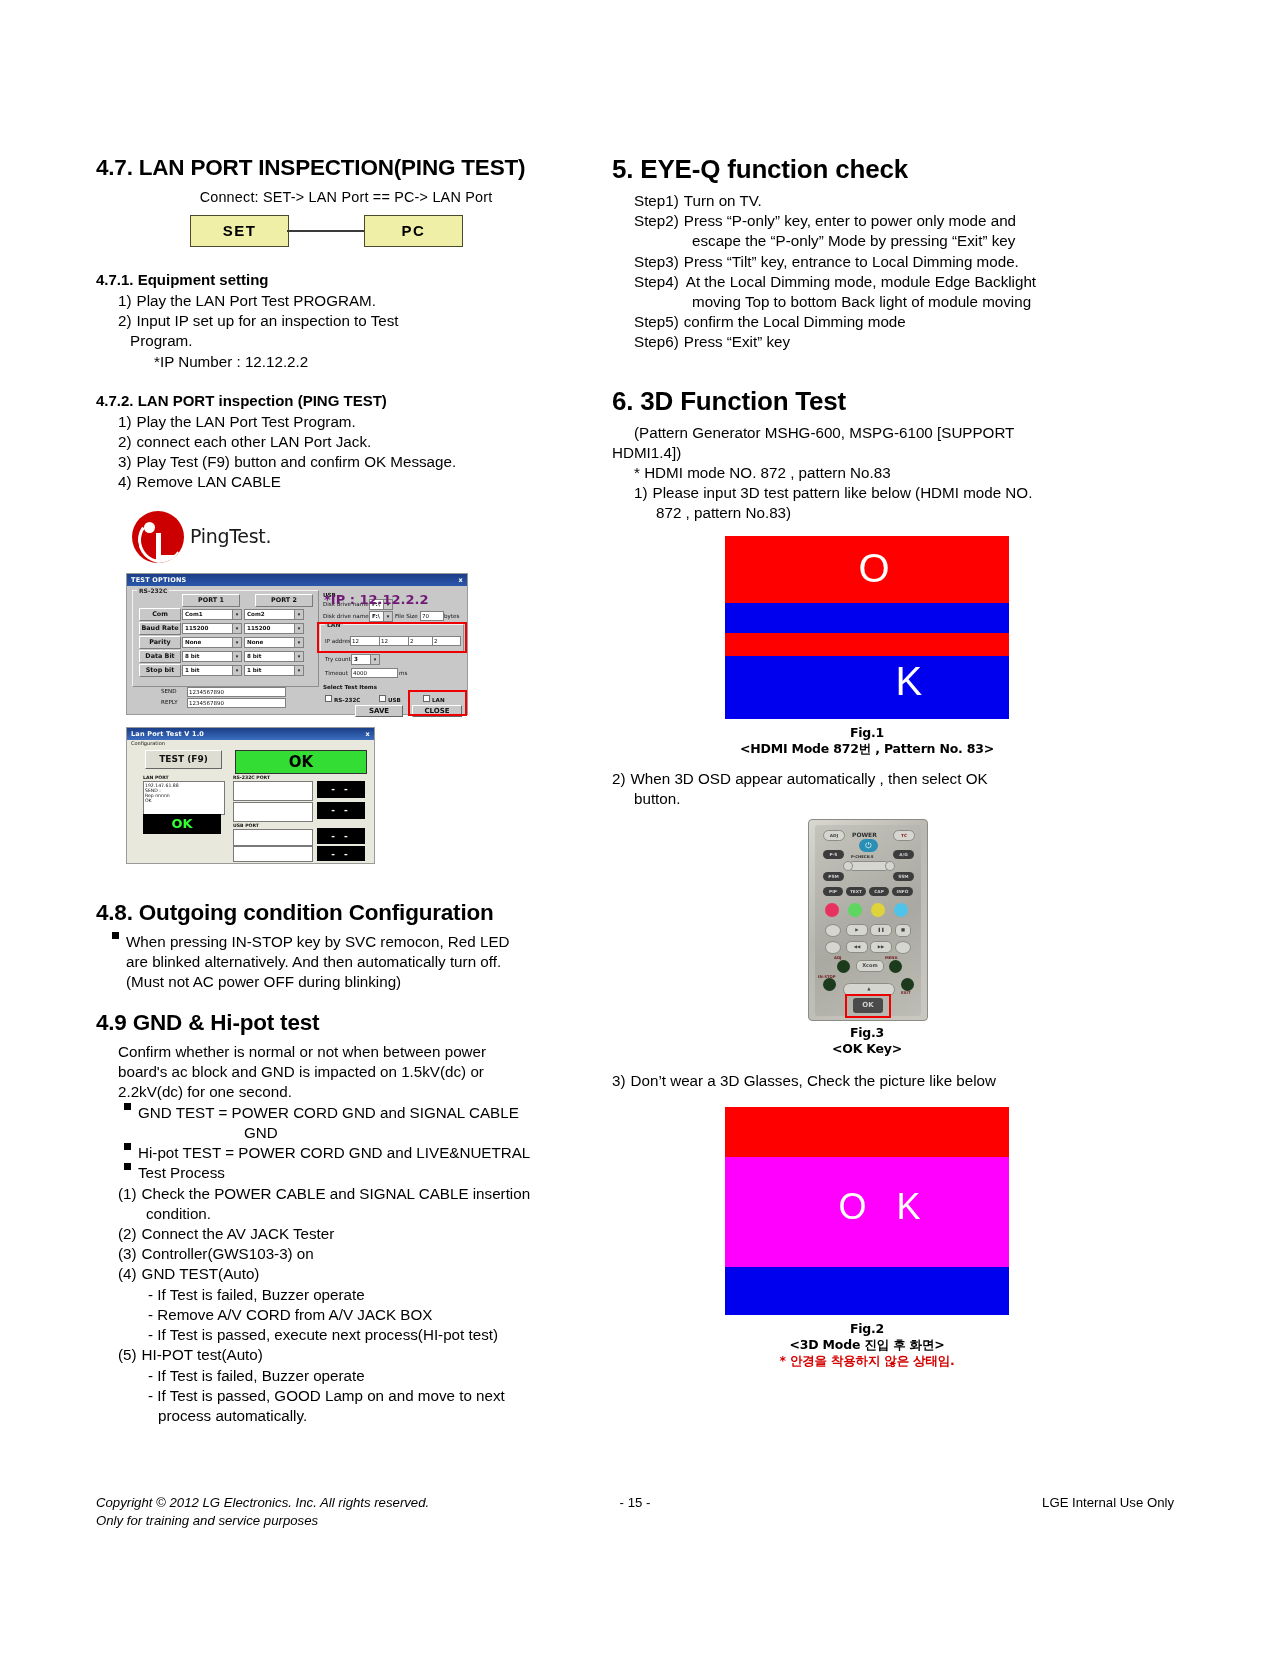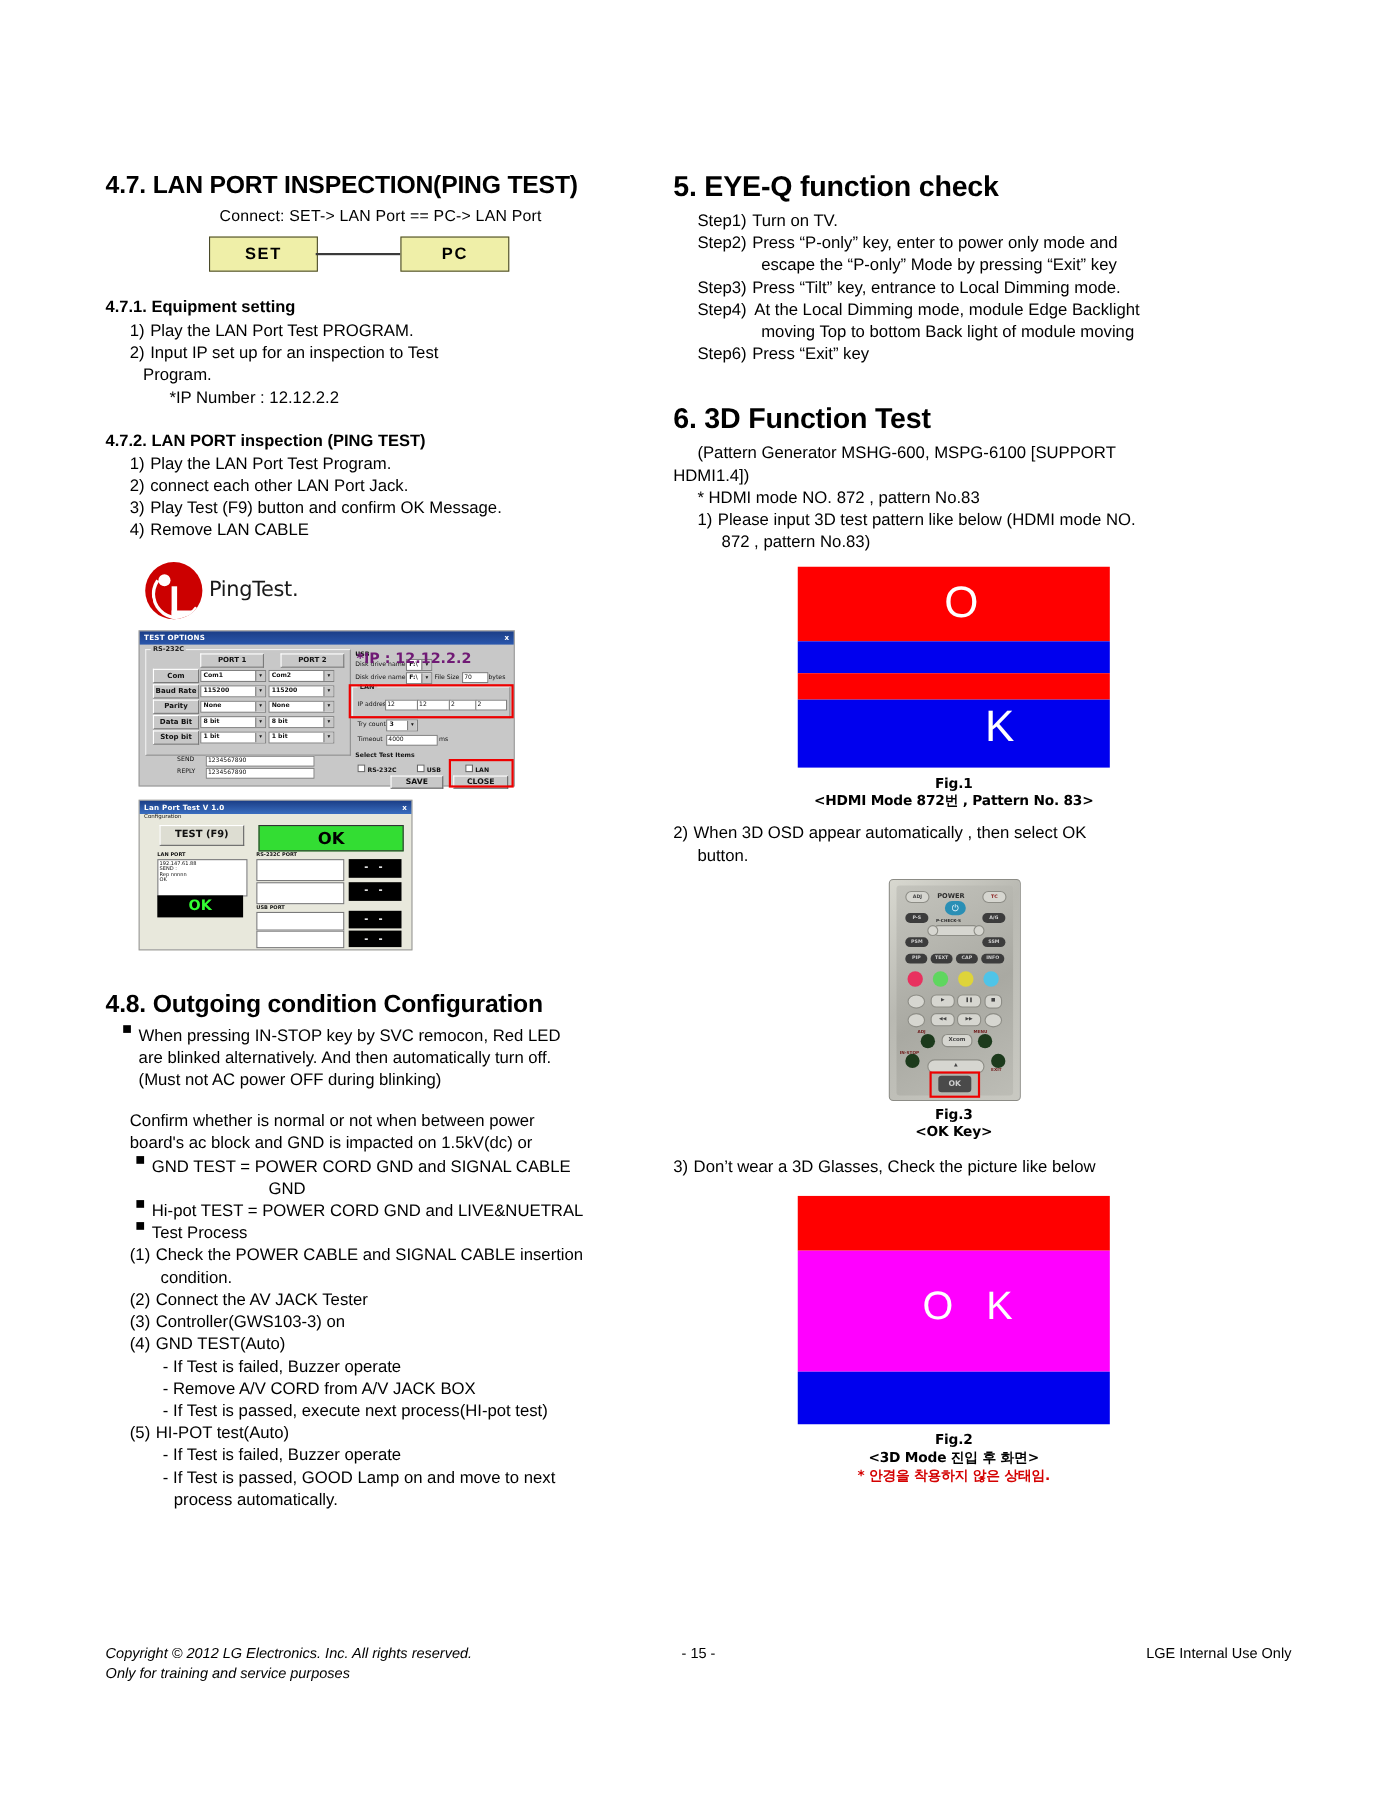--- a/index.html
+++ b/index.html
@@ -578,25 +578,29 @@
     </div>
     <div class="li" style="padding-left:30px">
       <span class="tx">are blinked alternatively. And then automatically turn off.</span>
     </div>
     <div class="li" style="padding-left:30px">
       <span class="tx">(Must not AC power OFF during blinking)</span>
     </div>
 
     <div style="height:18px"></div>
 
+    <h1 class="sec">4.9 GND &amp; Hi-pot test</h1>
     <div class="li" style="padding-left:22px">
       <span class="tx just" style="width:100%">Confirm whether is normal or not when between power</span>
     </div>
     <div class="li" style="padding-left:22px">
       <span class="tx just" style="width:100%">board's ac block and GND is impacted on 1.5kV(dc) or</span>
+    </div>
+    <div class="li" style="padding-left:22px">
+      <span class="tx">2.2kV(dc) for one second.</span>
     </div>
 
     <div class="li" style="padding-left:28px">
       <span class="bullet-sq"></span>
       <span class="tx">GND TEST = POWER  CORD  GND  and  SIGNAL  CABLE</span>
     </div>
     <div class="li" style="padding-left:148px">
       <span class="tx">GND</span>
     </div>
     <div class="li" style="padding-left:28px">
@@ -671,20 +675,24 @@
     <div class="li" style="padding-left:22px">
       <span class="mk">Step3)</span>
       <span class="tx" style="padding-left:5px">Press “Tilt” key, entrance to Local Dimming mode.</span>
     </div>
     <div class="li" style="padding-left:22px">
       <span class="mk">Step4)</span>
       <span class="tx just" style="padding-left:7px">At  the  Local  Dimming  mode,  module  Edge  Backlight</span>
     </div>
     <div class="li" style="padding-left:80px">
       <span class="tx">moving Top to bottom Back light of module moving</span>
+    </div>
+    <div class="li" style="padding-left:22px">
+      <span class="mk">Step5)</span>
+      <span class="tx" style="padding-left:5px">confirm the Local Dimming mode</span>
     </div>
     <div class="li" style="padding-left:22px">
       <span class="mk">Step6)</span>
       <span class="tx" style="padding-left:5px">Press “Exit” key</span>
     </div>
 
     <div style="height:34px"></div>
 
     <h1 class="sec" style="font-size:26px;">6. 3D Function Test</h1>
     <div class="li" style="padding-left:22px">

